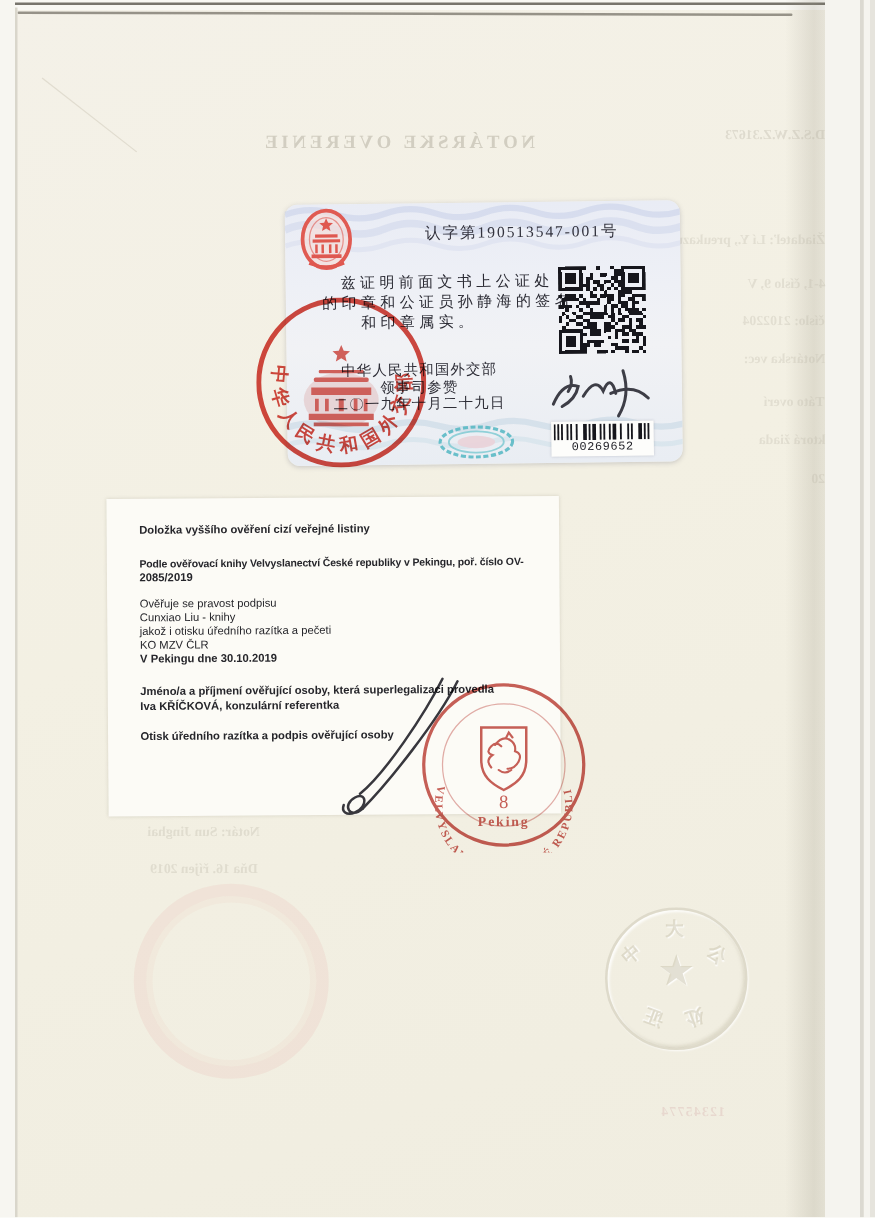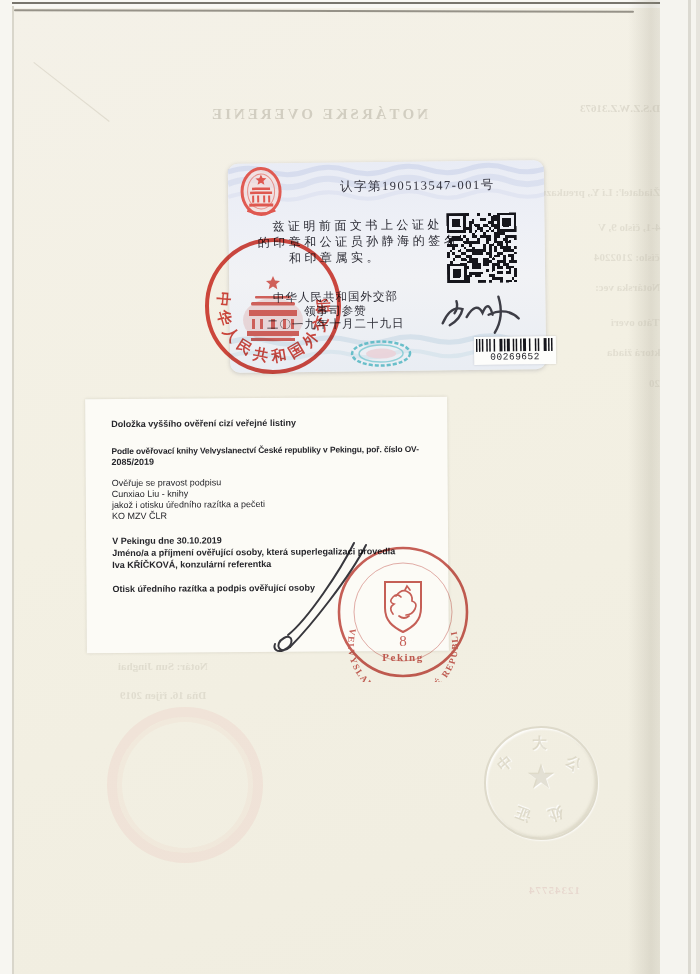--- a/index.html
+++ b/index.html
@@ -35,21 +35,21 @@
     box-shadow:0 1px 4px rgba(90,90,110,.28);
     transform:rotate(-.7deg);
     font-family:"Liberation Serif",serif;
   }
   .cert-no{left:112px;top:16px;font-size:12.5px;letter-spacing:1.5px;color:#33333e;white-space:nowrap;}
   .cjk-body{left:26px;top:55px;font-size:12px;line-height:16px;letter-spacing:3.5px;color:#2a2a33;white-space:nowrap;}
   .cjk-body .l1{padding-left:18px;}
   .cjk-body .l2{padding-left:3px;}
   .cjk-body .l3{padding-left:34px;}
   .cjk-issuer{left:18px;top:128px;width:176px;text-align:center;font-size:11.5px;line-height:13.5px;letter-spacing:1px;color:#2e2e37;white-space:nowrap;}
-  .barcode-box{left:211px;top:176px;width:82px;height:28px;background:#fdfdfb;box-shadow:0 0 2px rgba(60,60,80,.25);margin-left:33px;}
+  .barcode-box{left:211px;top:176px;width:82px;height:28px;background:#fdfdfb;box-shadow:0 0 2px rgba(60,60,80,.25);}
   .barcode-num{width:82px;text-align:center;font-family:"Liberation Mono",monospace;font-size:9.5px;letter-spacing:.5px;color:#1d1d24;line-height:11px;}
   
   #clause{
     left:86px;top:398px;width:362px;height:254px;background:#fcfbf6;
     box-shadow:0 0 3px rgba(120,115,95,.25);transform:rotate(-.4deg);
     font-size:9px;color:#26262b;
   }
   #clause .ln{position:absolute;left:26px;white-space:nowrap;}
   #clause .b{font-weight:bold;}
   #clause .tight{font-size:8.4px;letter-spacing:-.1px;}
@@ -535,21 +535,21 @@
   </svg>
 
   <div id="clause" class="abs">
     <div class="ln b" style="top:20px">Doložka vyššího ověření cizí veřejné listiny</div>
     <div class="ln b tight" style="top:47px">Podle ověřovací knihy Velvyslanectví České republiky v Pekingu, poř. číslo OV-</div>
     <div class="ln b" style="top:58px">2085/2019</div>
     <div class="ln" style="top:79px">Ověřuje se pravost podpisu</div>
     <div class="ln" style="top:90px">Cunxiao Liu - knihy</div>
     <div class="ln" style="top:101px">jakož i otisku úředního razítka a pečeti</div>
     <div class="ln" style="top:112px">KO MZV ČLR</div>
-    <div class="ln b" style="top:137px">V Pekingu dne 30.10.2019</div>
+    <div class="ln b" style="top:123px">V Pekingu dne 30.10.2019</div>
     <div class="ln b" style="top:149px">Jméno/a a příjmení ověřující osoby, která superlegalizaci provedla</div>
     <div class="ln b" style="top:161px">Iva KŘÍČKOVÁ, konzulární referentka</div>
     <div class="ln b" style="top:185px">Otisk úředního razítka a podpis ověřující osoby</div>
   </div>
 
   <svg class="abs blend" style="left:333px;top:542px;opacity:.92" width="140" height="140" viewBox="0 0 140 140">
     <circle cx="70" cy="70" r="64" fill="none" stroke="#c4524b" stroke-width="2.6"></circle>
     <circle cx="70" cy="70" r="49" fill="none" stroke="#c4524b" stroke-width="1" opacity=".5"></circle>
     <defs>
         <path id="embArc" d="M17.4,86.1 A55,55 0 1 0 122.6,86.1" fill="none"></path>

